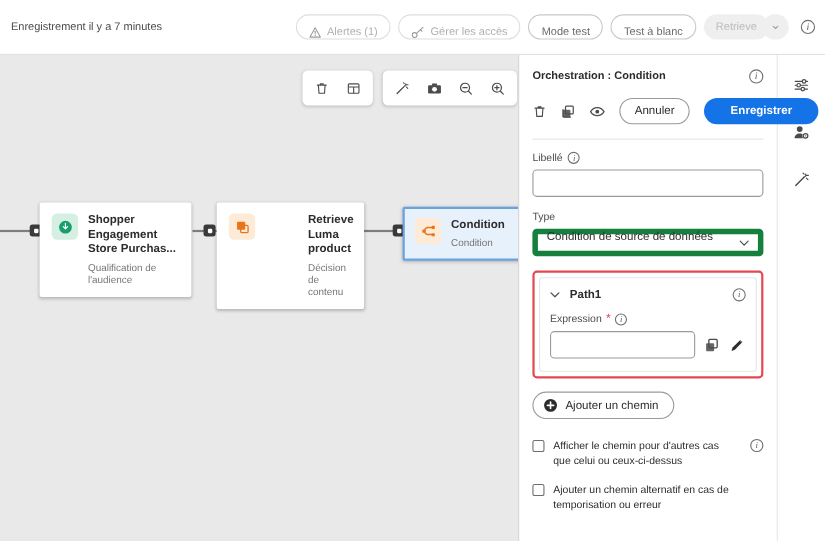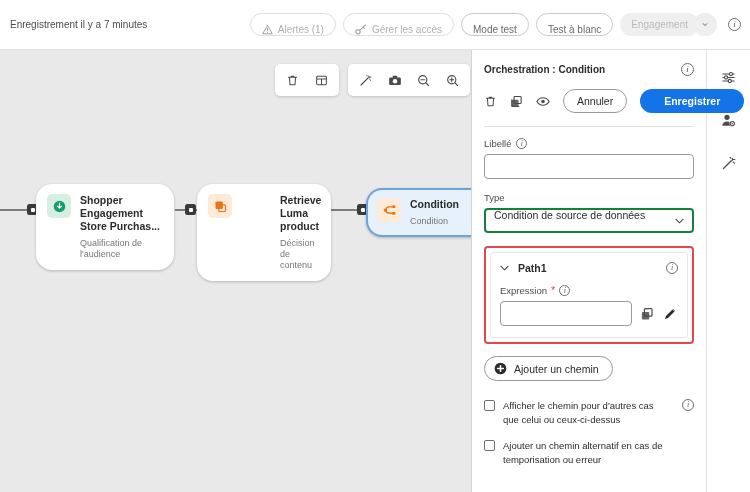--- a/index.html
+++ b/index.html
@@ -74,21 +74,21 @@
     background: #fff; border-radius: 5px; box-shadow: 0 1px 3px rgba(0,0,0,.17);
     height: 32px; display: flex; align-items: center; padding: 0 4px; gap: 2px;
   }
   .tool-btn {
     width: 27px; height: 26px; display: flex; align-items: center; justify-content: center;
     cursor: pointer; border-radius: 4px;
   }
 
   
   .node {
-    position: absolute; background: #fff; border-radius: 16px;
+    position: absolute; background: #fff; border-radius: 2px;
     box-shadow: 0 1px 3px rgba(0,0,0,.22);
     display: flex; align-items: flex-start; padding: 10px 11px; gap: 9px;
   }
   .node.selected { border: 2px solid #6aa4df; background: #e7f1fb; padding: 8px 9px; }
   .node-icon {
     width: 24px; height: 24px; border-radius: 5px; flex: 0 0 auto;
     display: flex; align-items: center; justify-content: center;
   }
   .node-text { min-width: 0; }
   .node-title {
@@ -141,21 +141,21 @@
     font-size: 9.5px; color: #4b4b4b; display: flex; align-items: center; gap: 5px;
     margin-bottom: 5px;
   }
   .field-label .icon-info-round { width: 11px; height: 11px; font-size: 8px; }
   .text-input {
     width: 100%; height: 25px; border: 1px solid #9a9a9a; border-radius: 4px;
     background: #fff; font-size: 10.5px; color: #2c2c2c; padding: 0 8px;
     font-family: "Liberation Sans", sans-serif; outline: none;
   }
   .select-input {
-    width: 100%; height: 25px; border: 2px solid #15803d; border-radius: 4px;
+    width: 100%; height: 25px; border: 5px solid #15803d; border-radius: 4px;
     background: #fff; font-size: 10.5px; color: #2c2c2c; padding: 0 22px 12px 8px;
     display: flex; align-items: center; position: relative; cursor: pointer;
   }
   .select-caret {
     position: absolute; right: 8px; top: 50%; transform: translateY(-50%);
     color: #4b4b4b; font-size: 9px;
   }
   .field { margin-bottom: 13px; }
 
   
@@ -233,21 +233,21 @@
       <div class="btn-ghost">
         <span>Mode test</span>
       </div>
 
       <div class="btn-ghost">
         <span>Test à blanc</span>
       </div>
 
       <div style="display:flex;align-items:center;">
         <div class="btn-flat-disabled">
-          <span>Engagement</span>
+          <span>Retrieve</span>
         </div>
         <div class="btn-caret">
           <span style="position:relative;top:-3px;font-size:12px;">⌄</span>
         </div>
       </div>
 
       <span class="icon-info-round info-sep">i</span>
     </div>
   </div>
 

